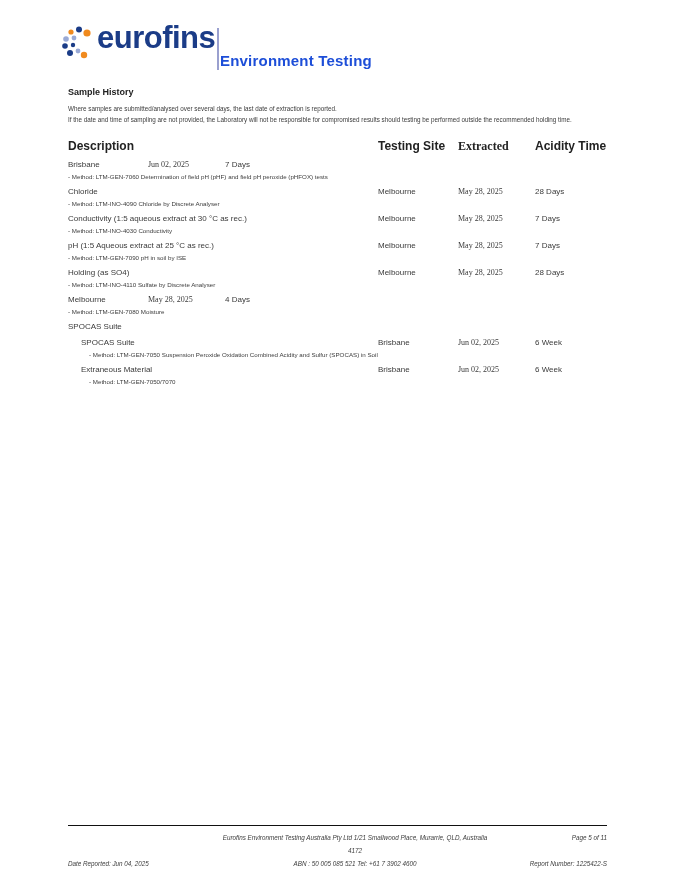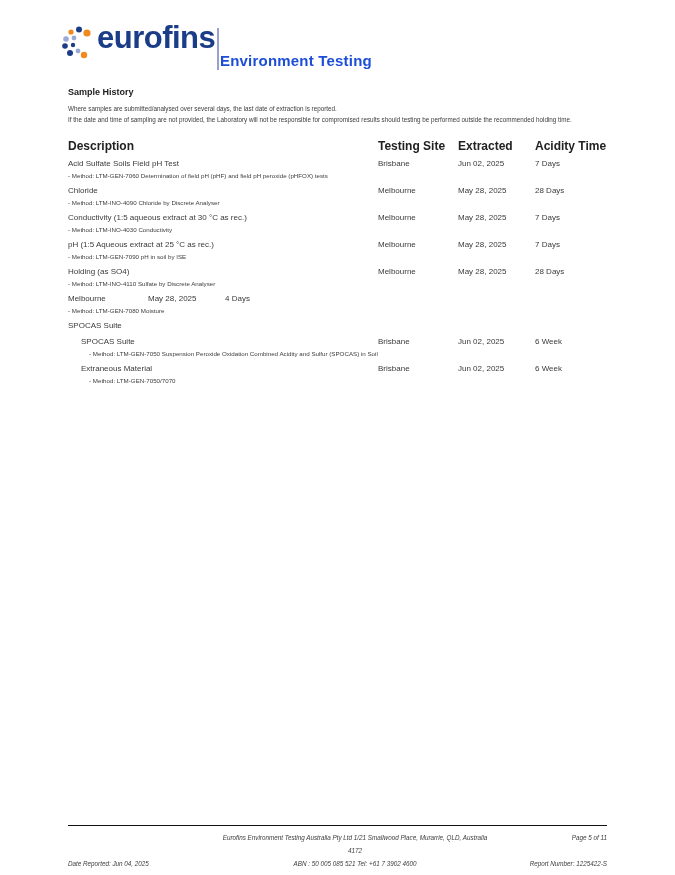--- a/index.html
+++ b/index.html
@@ -27,21 +27,21 @@
   
   .content{position:absolute;left:68px;top:87px;width:539px;}
   .section-title{font-size:9px;font-weight:bold;color:#222;margin:0 0 6px 0;}
   .note{font-size:6.3px;line-height:11px;color:#3a3a3a;}
   
   .table{margin-top:14px;}
   .t-row{display:flex;align-items:flex-start;}
   .t-head{font-weight:bold;font-size:12px;color:#222;margin-bottom:5px;}
   .col-desc{width:310px;}
   .col-site{width:80px;}
-  .col-extr{width:77px;}
+  .col-extr{width:77px;font-family:Liberation Serif, serif;}
   .col-hold{flex:1;}
   .t-row-main{font-size:8px;line-height:12px;margin-top:4px;}
   .method{font-size:6.2px;line-height:11px;color:#3c3c3c;}
   .row-block.indent .col-desc{padding-left:13px;box-sizing:border-box;}
   .row-block.indent .method{padding-left:21px;box-sizing:border-box;}
   
   .footer-rule{position:absolute;left:68px;top:825px;width:539px;border-top:1.5px solid #111;}
   .footer{
     position:absolute;left:68px;top:831px;width:539px;
     font-size:6.3px;font-style:italic;color:#3c3c3c;
@@ -80,21 +80,20 @@
     <div class="table">
       <div class="t-row t-head">
         <div class="col-desc">Description</div>
         <div class="col-site">Testing Site</div>
         <div class="col-extr">Extracted</div>
         <div class="col-hold">Acidity Time</div>
       </div>
       <div>
   <div class="row-block">
     <div class="t-row t-row-main">
-      <div class="col-desc">Acid Sulfate Soils Field pH Test</div>
       <div class="col-site">Brisbane</div>
       <div class="col-extr">Jun 02, 2025</div>
       <div class="col-hold">7 Days</div>
     </div>
     <div class="method">- Method: LTM-GEN-7060 Determination of field pH (pHF) and field pH peroxide (pHFOX) tests</div>
   </div>
 
   <div class="row-block">
     <div class="t-row t-row-main">
       <div class="col-desc">Chloride</div>

